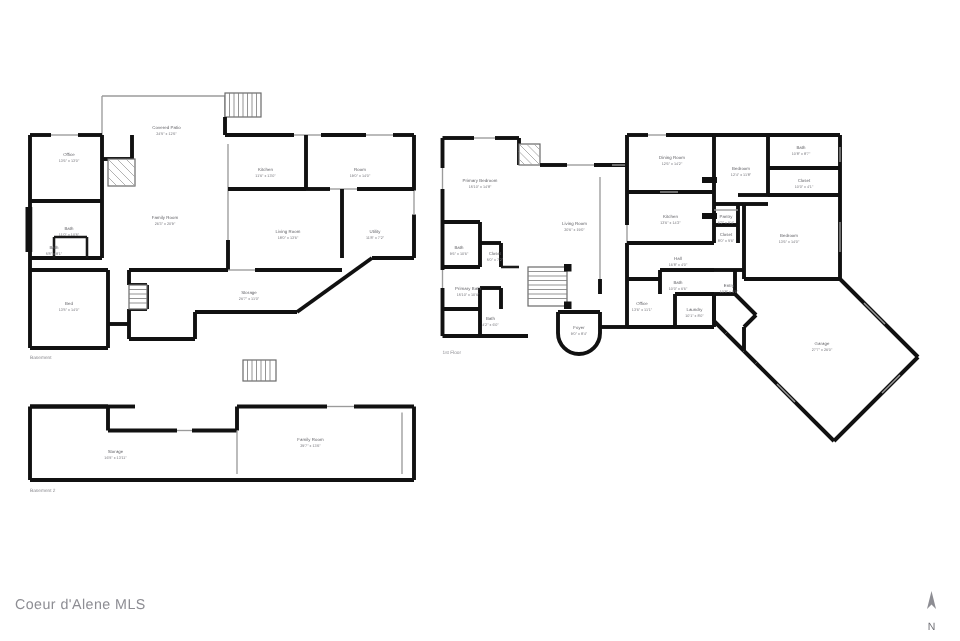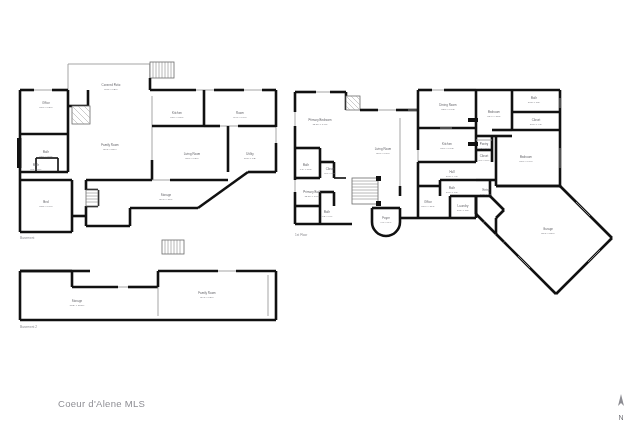--- a/index.html
+++ b/index.html
@@ -32,21 +32,20 @@
 
   .watermark {
     position: absolute;
     left: 10px;
     top: 398px;
     font-size: 9.5px;
     letter-spacing: 0.3px;
     color: #8d8d93;
     white-space: nowrap;
     font-family: "Liberation Sans", sans-serif;
-    margin-left: 48px;
   }
 
   .compass {
     position: absolute;
     left: 612px;
     top: 392px;
     width: 18px;
     height: 26px;
     color: #8d8d93;
   }

